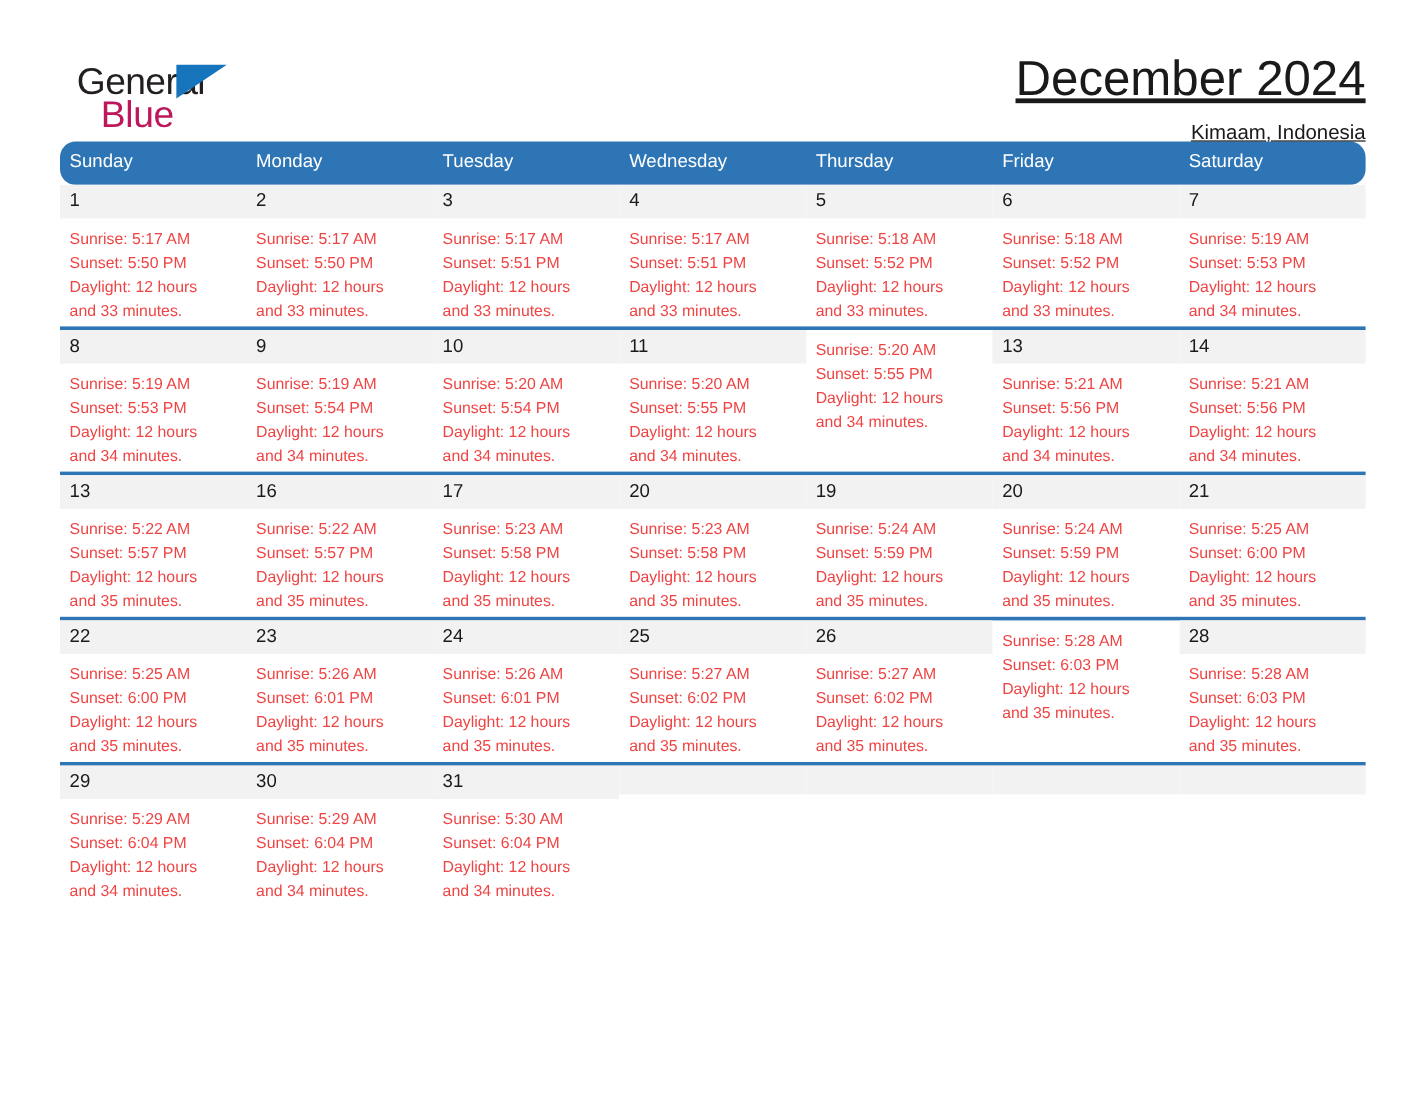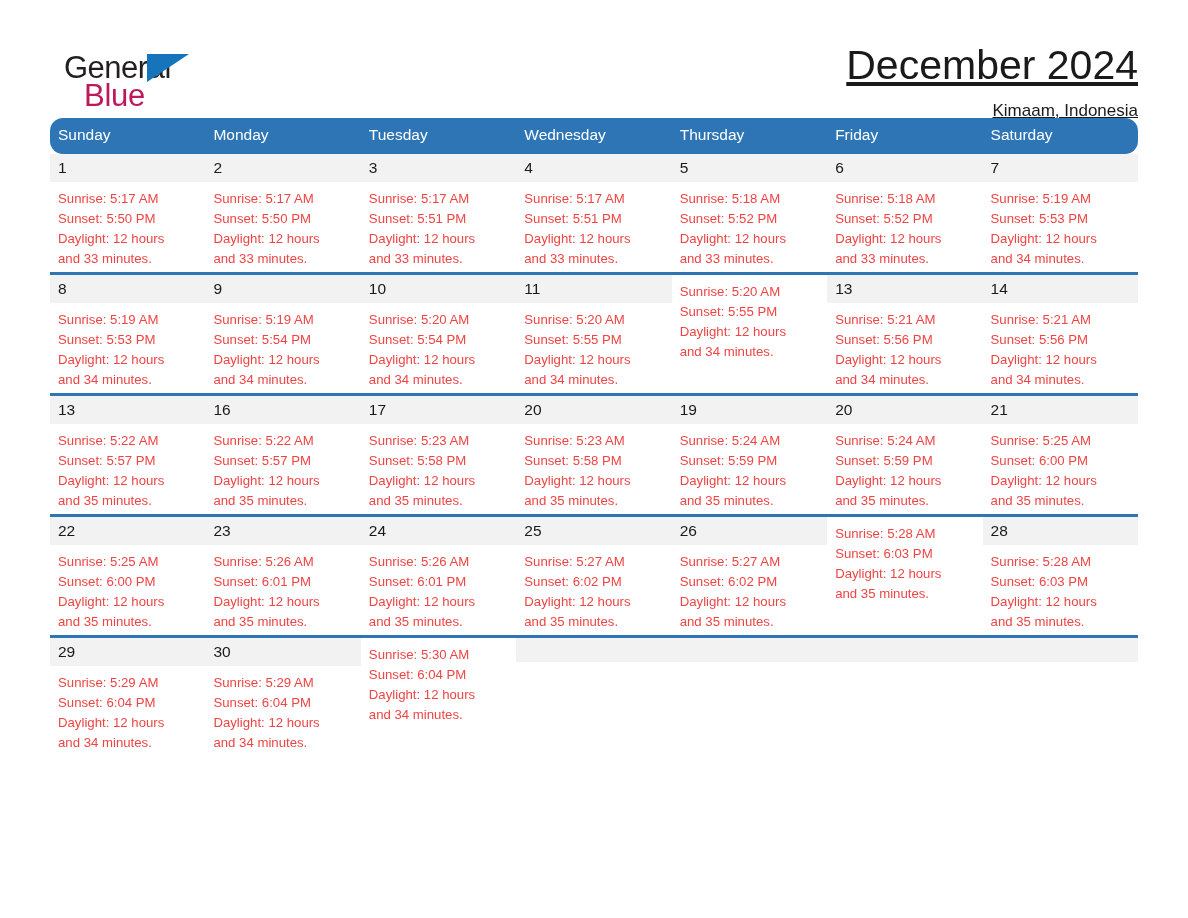--- a/index.html
+++ b/index.html
@@ -439,20 +439,21 @@
           <div class="daycell">
             <div class="datenum">30</div>
             <div class="info">
               <div>Sunrise: 5:29 AM</div>
               <div>Sunset: 6:04 PM</div>
               <div>Daylight: 12 hours</div>
               <div>and 34 minutes.</div>
             </div>
           </div>
           <div class="daycell">
+            <div class="datenum">31</div>
             <div class="info">
               <div>Sunrise: 5:30 AM</div>
               <div>Sunset: 6:04 PM</div>
               <div>Daylight: 12 hours</div>
               <div>and 34 minutes.</div>
             </div>
           </div>
           <div class="daycell empty">
             <div class="datenum"></div>
             <div class="info">

